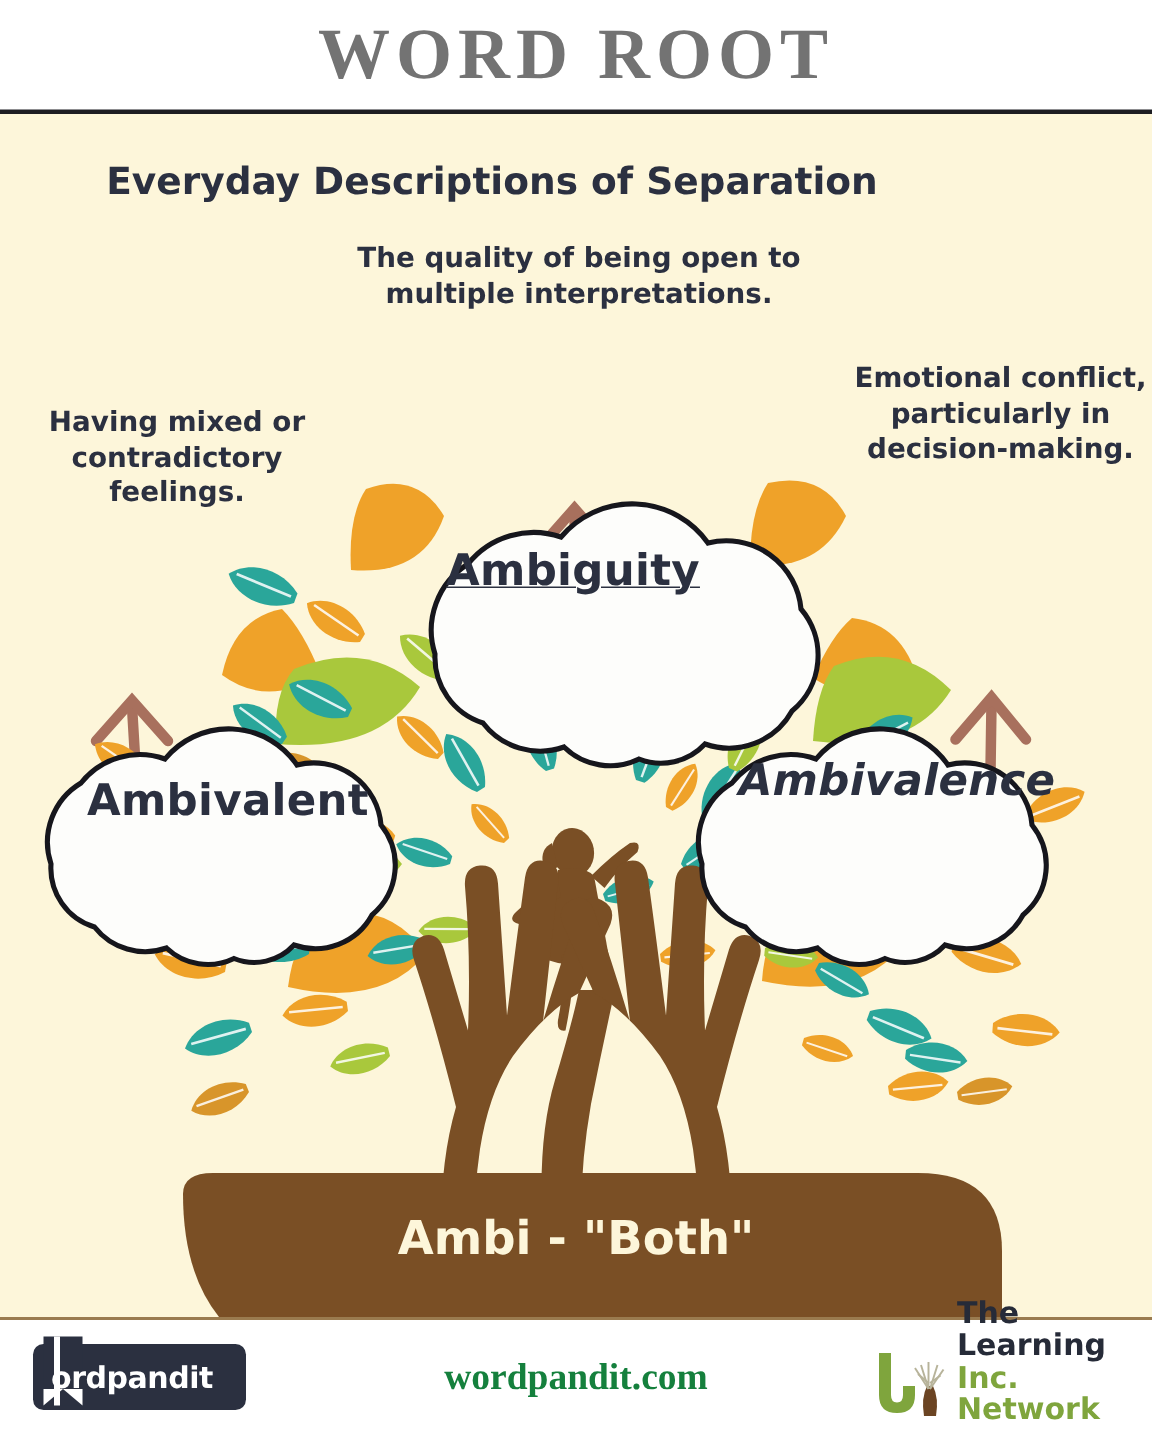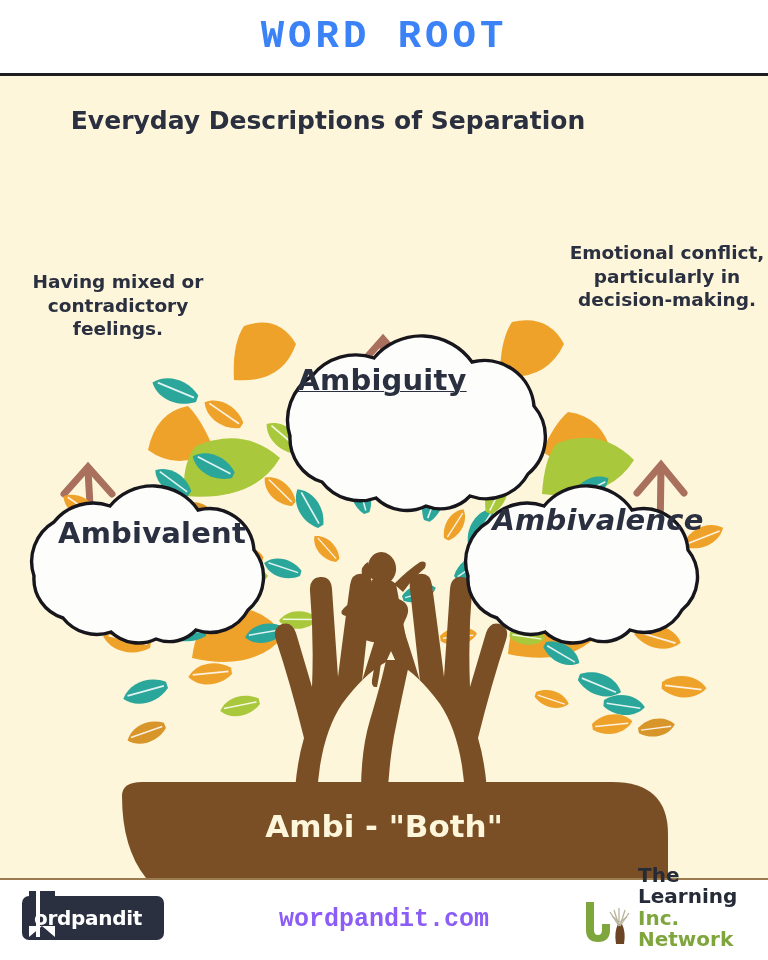--- a/index.html
+++ b/index.html
@@ -26,25 +26,25 @@
     width: 768px;
     height: 76px;
     background: #ffffff;
     border-bottom: 3px solid #1d1d22;
     box-sizing: border-box;
     display: flex;
     align-items: center;
     justify-content: center;
   }
   .header-title {
-    font-size: 39px;
+    font-size: 48px;
     font-weight: 700;
     letter-spacing: 4px;
-    color: #3b82f6;
-    font-family: Liberation Mono, monospace;
+    color: #737373;
+    font-family: Liberation Serif, serif;
     white-space: nowrap;
   }
 
   
   .canvas {
     position: absolute;
     left: 0;
     top: 76px;
     width: 768px;
     height: 802px;
@@ -179,22 +179,22 @@
     letter-spacing: -0.3px;
   }
   .footer-site {
     position: absolute;
     left: 0;
     top: 25px;
     width: 768px;
     text-align: center;
     font-size: 25px;
     font-weight: 700;
-    color: #8b5cf6;
-    font-family: Liberation Mono, monospace;
+    color: #15803d;
+    font-family: Liberation Serif, serif;
   }
   .tln-logo {
     position: absolute;
     right: 14px;
     top: 14px;
     width: 176px;
     height: 56px;
     display: flex;
     align-items: flex-end;
   }
@@ -227,20 +227,21 @@
 <div id="poster">
 
   <div class="header-bar">
     <div class="header-title">WORD ROOT</div>
   </div>
 
   <div class="canvas">
 
     <div class="subtitle">Everyday Descriptions of Separation</div>
 
+    <div class="callout callout-top">The quality of being open to multiple interpretations.</div>
     <div class="callout callout-left">Having mixed or contradictory feelings.</div>
     <div class="callout callout-right">Emotional conflict, particularly in decision-making.</div>
 
     <svg class="art" viewBox="0 0 768 802">
       <defs>
 
         <g id="leaf">
           <path d="M0 0 C 18 -14 44 -12 56 4 C 44 20 18 22 0 8 Z"></path>
           <path d="M4 4 L 50 6" stroke="#ffffff" stroke-width="2.2" fill="none" opacity="0.85"></path>
         </g>

